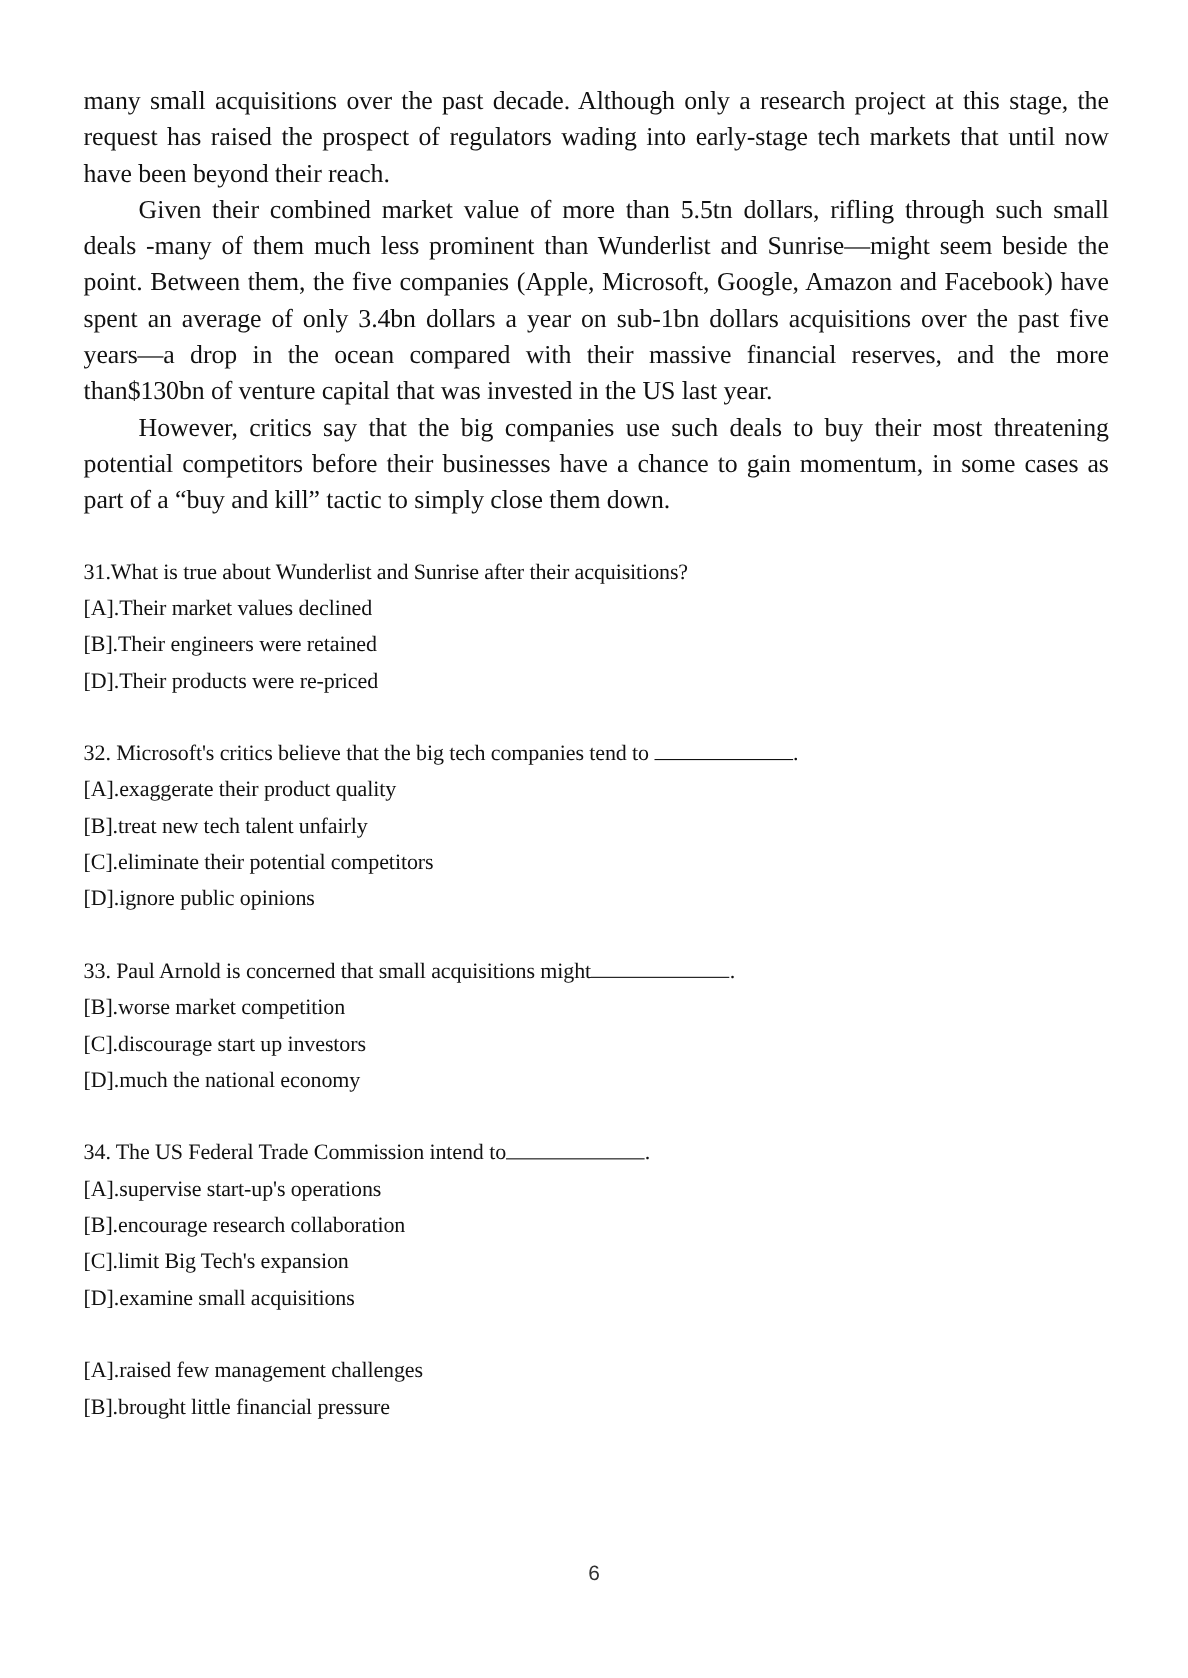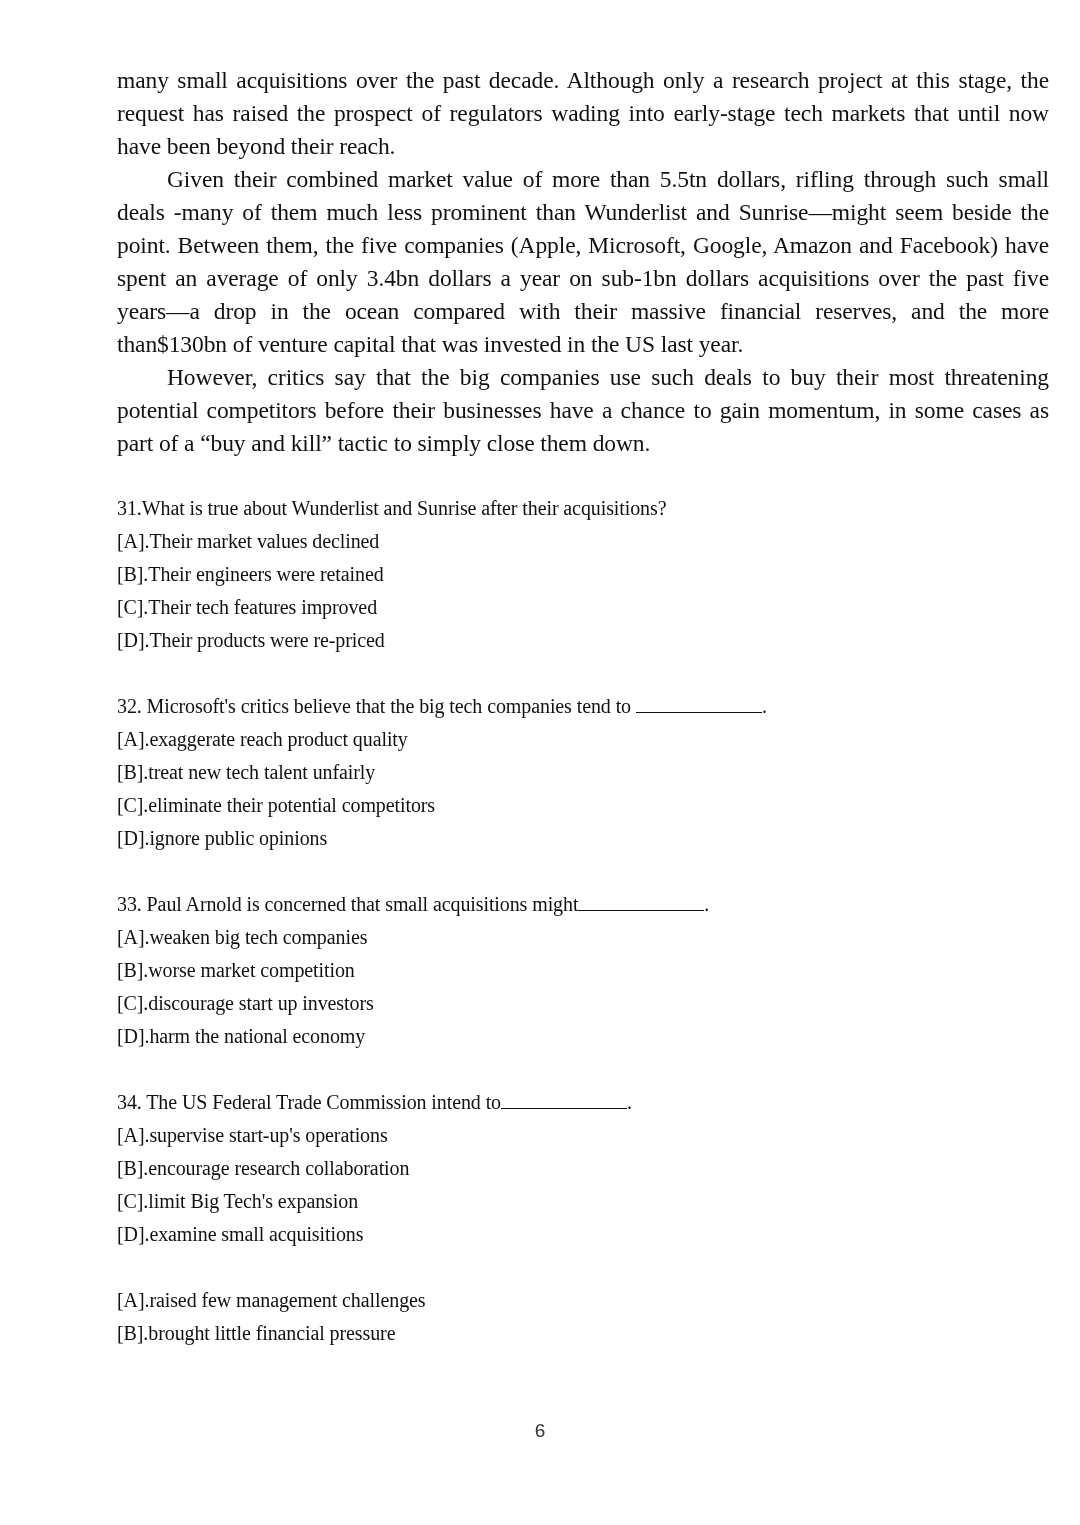--- a/index.html
+++ b/index.html
@@ -11,23 +11,22 @@
       width: 1080px;
       height: 1525px;
       position: relative;
       overflow: hidden;
       font-family: "Liberation Serif", "DejaVu Serif", serif;
       color: #111111;
     }
     .page {
       position: absolute;
       left: 76px;
-      top: 64px;
+      top: 76px;
       width: 932px;
-      margin-left: 41px;
     }
     .para {
       font-size: 23.5px;
       line-height: 33px;
       text-align: justify;
       margin: 0;
       letter-spacing: -0.1px;
     }
     .para.indent {
       text-indent: 50px;
@@ -73,38 +72,36 @@
   <div>
     <p class="para">many small acquisitions over the past decade. Although only a research project at this stage, the request has raised the prospect of regulators wading into early-stage tech markets that until now have been beyond their reach.</p>
     <p class="para indent">Given their combined market value of more than 5.5tn dollars, rifling through such small deals -many of them much less prominent than Wunderlist and Sunrise—might seem beside the point. Between them, the five companies (Apple, Microsoft, Google, Amazon and Facebook) have spent an average of only 3.4bn dollars a year on sub-1bn dollars acquisitions over the past five years—a drop in the ocean compared with their massive financial reserves, and the more than$130bn of venture capital that was invested in the US last year.</p>
     <p class="para indent">However, critics say that the big companies use such deals to buy their most threatening potential competitors before their businesses have a chance to gain momentum, in some cases as part of a “buy and kill” tactic to simply close them down.</p>
   </div>
 
   <div class="question-block first">
     <p class="q-stem"><span>31.What is true about Wunderlist and Sunrise after their acquisitions?</span></p>
     <p class="q-option"><span class="opt-letter">[A].</span><span>Their market values declined</span></p>
     <p class="q-option"><span class="opt-letter">[B].</span><span>Their engineers were retained</span></p>
-    <p class="q-option"><span class="opt-letter">[C].</span><span>Their tech features improved</span></p>
     <p class="q-option"><span class="opt-letter">[D].</span><span>Their products were re-priced</span></p>
   </div>
 
   <div class="question-block">
     <p class="q-stem"><span>32. Microsoft's critics believe that the big tech companies tend to </span><span class="blank" style="width:126px"></span><span>.</span></p>
-    <p class="q-option"><span class="opt-letter">[A].</span><span>exaggerate reach product quality</span></p>
+    <p class="q-option"><span class="opt-letter">[A].</span><span>exaggerate their product quality</span></p>
     <p class="q-option"><span class="opt-letter">[B].</span><span>treat new tech talent unfairly</span></p>
     <p class="q-option"><span class="opt-letter">[C].</span><span>eliminate their potential competitors</span></p>
     <p class="q-option"><span class="opt-letter">[D].</span><span>ignore public opinions</span></p>
   </div>
 
   <div class="question-block">
     <p class="q-stem"><span>33. Paul Arnold is concerned that small acquisitions might</span><span class="blank" style="width:126px"></span><span>.</span></p>
-    <p class="q-option"><span class="opt-letter">[A].</span><span>weaken big tech companies</span></p>
     <p class="q-option"><span class="opt-letter">[B].</span><span>worse market competition</span></p>
     <p class="q-option"><span class="opt-letter">[C].</span><span>discourage start up investors</span></p>
-    <p class="q-option"><span class="opt-letter">[D].</span><span>harm the national economy</span></p>
+    <p class="q-option"><span class="opt-letter">[D].</span><span>much the national economy</span></p>
   </div>
 
   <div class="question-block">
     <p class="q-stem"><span>34. The US Federal Trade Commission intend to</span><span class="blank" style="width:126px"></span><span>.</span></p>
     <p class="q-option"><span class="opt-letter">[A].</span><span>supervise start-up's operations</span></p>
     <p class="q-option"><span class="opt-letter">[B].</span><span>encourage research collaboration</span></p>
     <p class="q-option"><span class="opt-letter">[C].</span><span>limit Big Tech's expansion</span></p>
     <p class="q-option"><span class="opt-letter">[D].</span><span>examine small acquisitions</span></p>
   </div>
 

